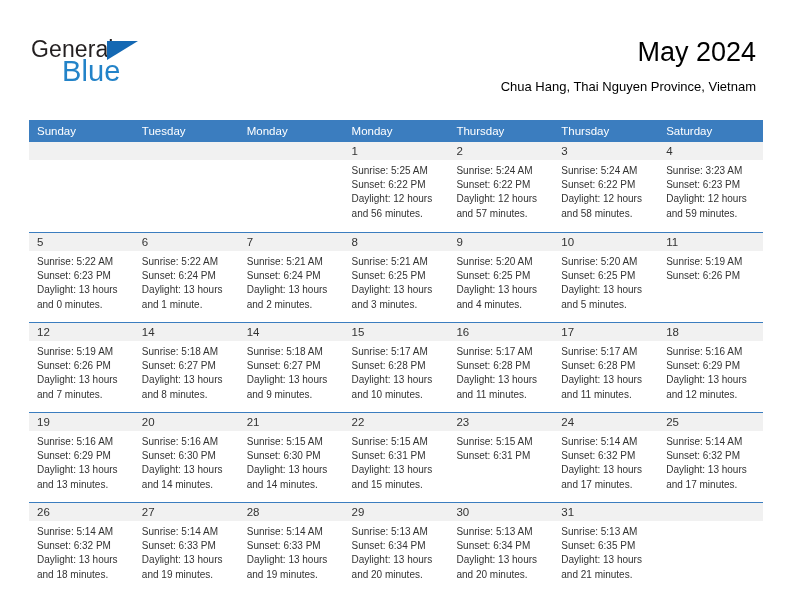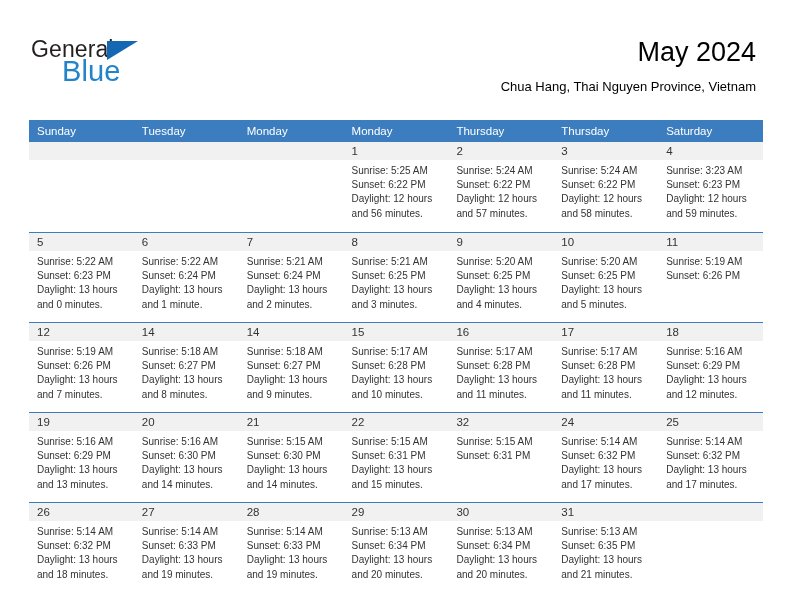--- a/index.html
+++ b/index.html
@@ -362,21 +362,21 @@
           </div>
           <div class="day-cell">
             <div class="day-numband">22</div>
             <div class="day-info">
               <div>Sunrise: 5:15 AM</div>
               <div>Sunset: 6:31 PM</div>
               <div class="daylight">Daylight: 13 hours and 15 minutes.</div>
             </div>
           </div>
           <div class="day-cell">
-            <div class="day-numband">32</div>
+            <div class="day-numband">23</div>
             <div class="day-info">
               <div>Sunrise: 5:15 AM</div>
               <div>Sunset: 6:31 PM</div>
             </div>
           </div>
           <div class="day-cell">
             <div class="day-numband">24</div>
             <div class="day-info">
               <div>Sunrise: 5:14 AM</div>
               <div>Sunset: 6:32 PM</div>

